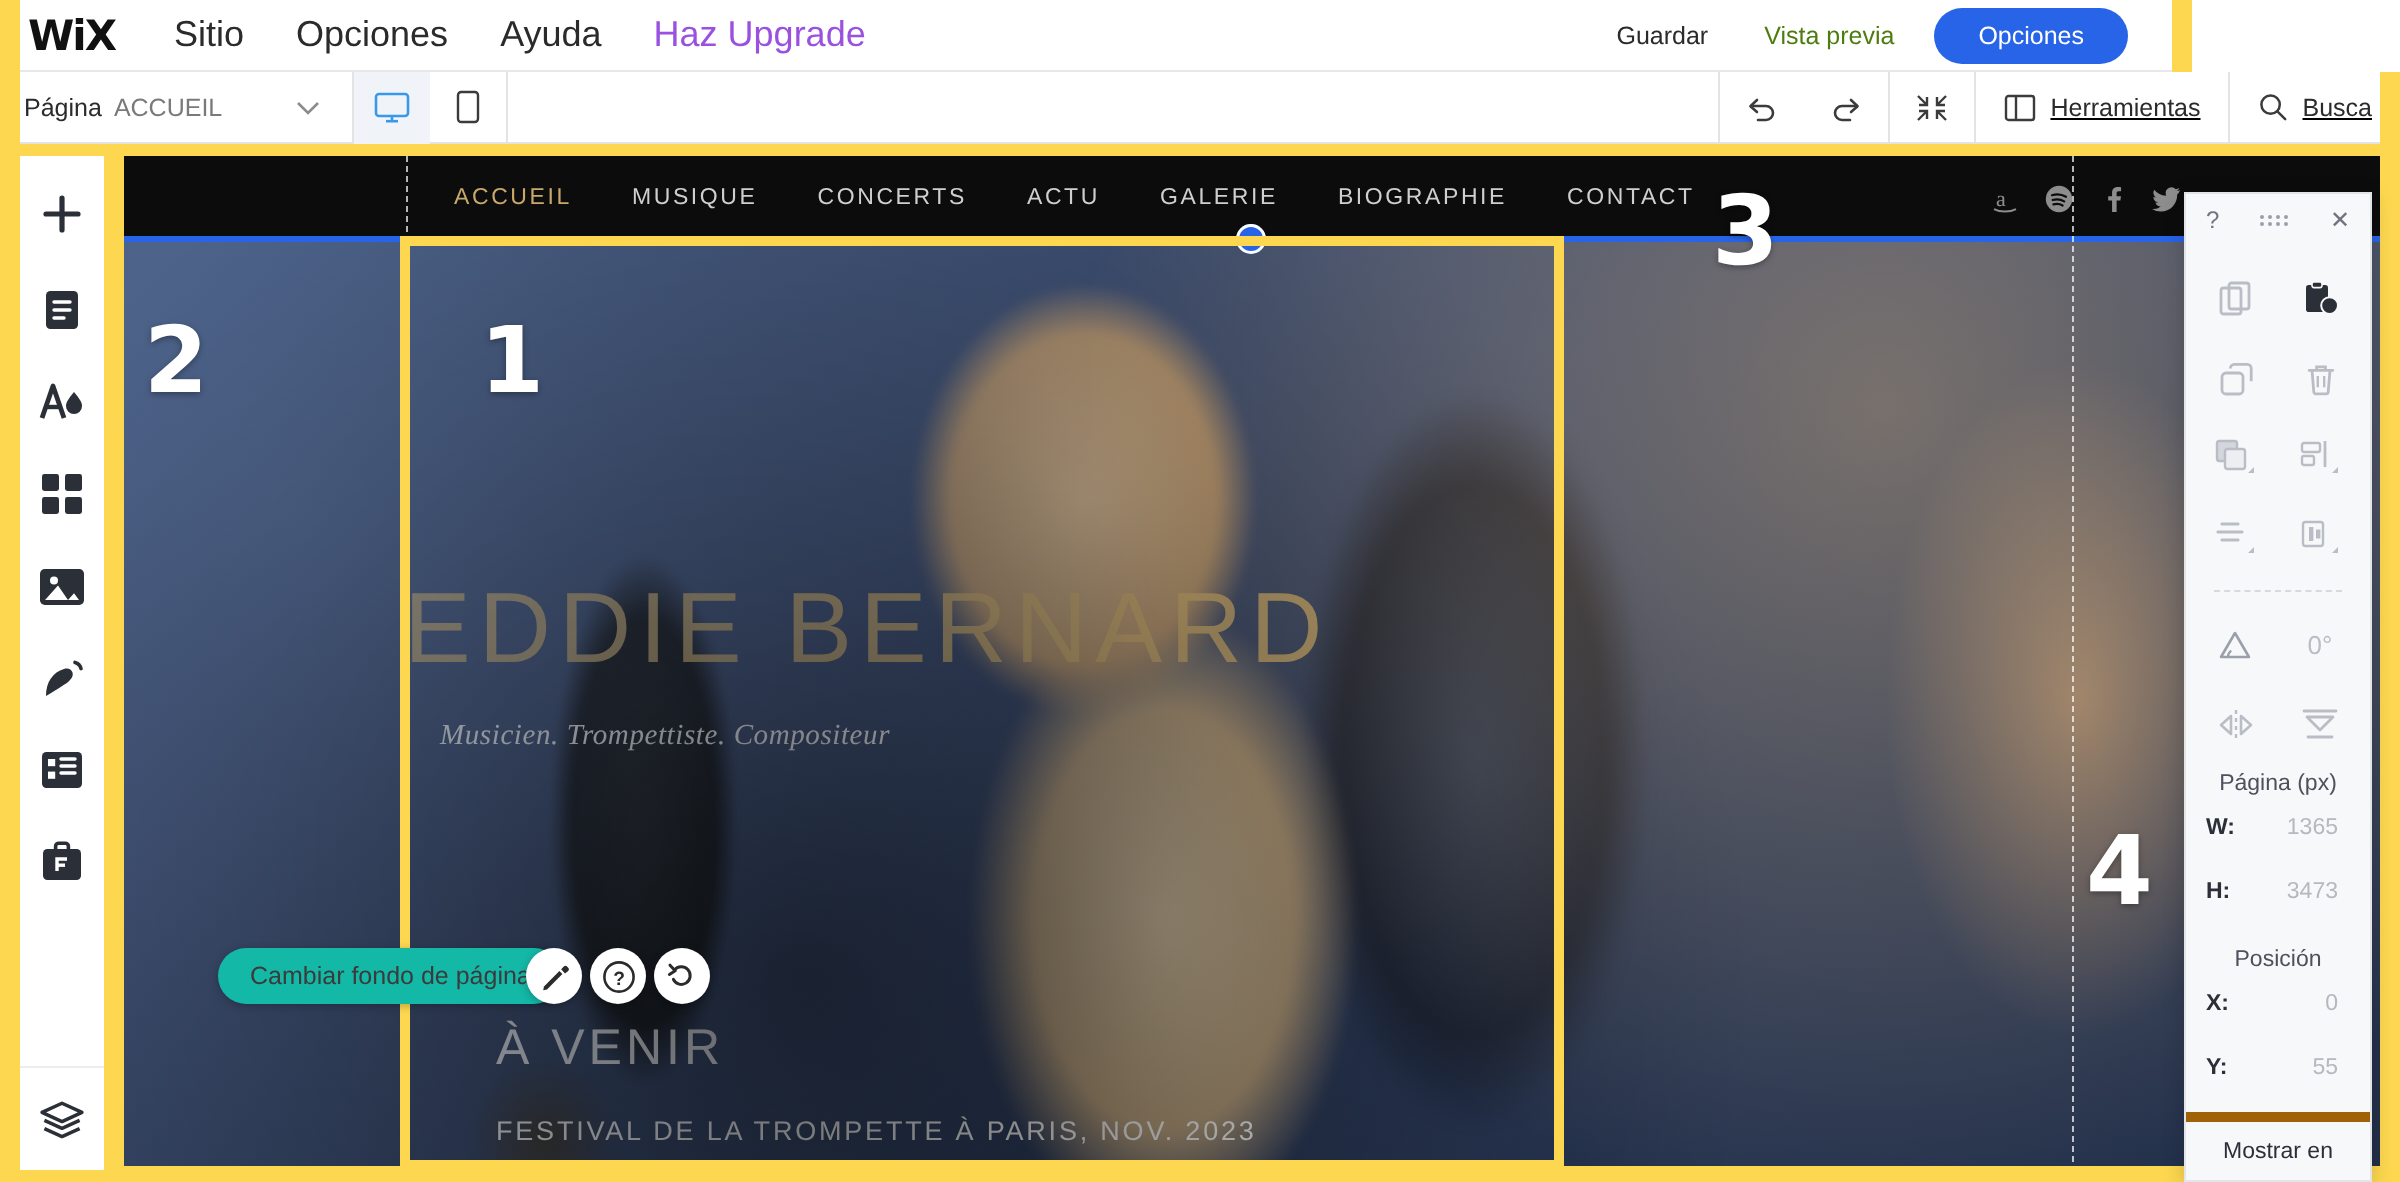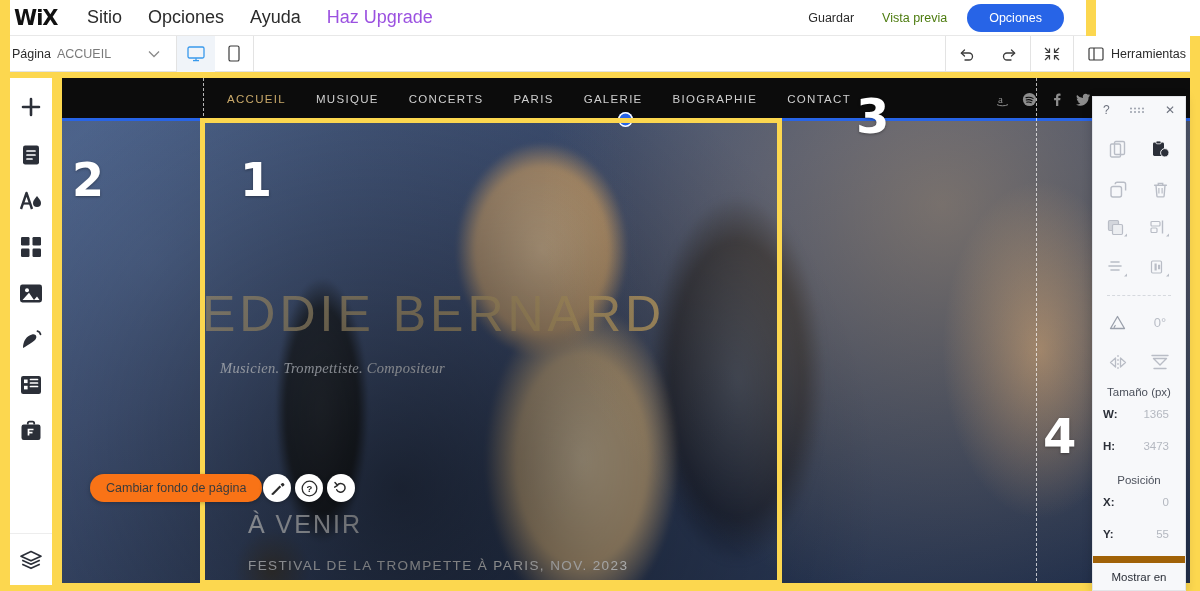--- a/index.html
+++ b/index.html
@@ -70,21 +70,21 @@
   .page-select {
     display:flex; align-items:center; gap:6px; width:165px; margin-left:12px;
     border-right: 1px solid #e3e3e3; font-size: 12.5px;
   }
   .page-label { color: #2b2b2b; }
   .page-value { color: #7a7a7a; }
   .chev { margin-left: auto; margin-right: 16px; color:#8b8b8b; font-size: 11px; }
   .device-group { display:flex; align-items:center; border-right:1px solid #e3e3e3; }
   .dev-btn { width: 38px; height: 36px; display:flex; align-items:center; justify-content:center; }
   .dev-btn.active { background: #f0f4f9; }
-  .tb2-right { margin-left:auto; display:flex; align-items:stretch; }
+  .tb2-right { margin-left:auto; display:flex; align-items:stretch;text-decoration:underline; }
   .tb2-cell {
     display:flex; align-items:center; justify-content:center; gap:7px;
     padding: 0 14px; border-left:1px solid #e3e3e3; font-size:12.5px; color:#2b2b2b;
   }
   .tb2-cell.icononly { padding: 0 12px; }
 
   
   .sidebar {
     position: absolute; left: 10px; top: 78px; width: 42px; height: 507px;
     background: #ffffff; z-index: 40; display: flex; flex-direction: column;
@@ -197,22 +197,22 @@
 
   
   .num {
     position: absolute; color: #ffffff; font-weight: bold;
     font-family: "DejaVu Sans", sans-serif; z-index: 26;
     text-shadow: 0 1px 3px rgba(0,0,0,.35);
   }
 
   
   .bg-pill {
-    position: absolute; left: 90px; top: 474px; height: 28px;
-    background: #f97316; border-radius: 16px; display:flex; align-items:center;
+    position: absolute; left: 109px; top: 474px; height: 28px;
+    background: #14b8a6; border-radius: 16px; display:flex; align-items:center;
     padding: 0 16px; font-size: 12.5px; color: #3b3b3b; z-index: 27;
     box-shadow: 0 1px 4px rgba(0,0,0,.25); white-space: nowrap;
   }
   .round-btn {
     position: absolute; top: 474px; width: 28px; height: 28px; border-radius: 50%;
     background: #fff; z-index: 28; display:flex; align-items:center; justify-content:center;
     box-shadow: 0 1px 4px rgba(0,0,0,.25); color:#2b2b2b; font-size: 13px;
   }
 
   
@@ -226,21 +226,21 @@
              padding: 0 10px; color:#6f7480; font-size: 12px; }
   .rp-grid { display: grid; grid-template-columns: 1fr 1fr; padding: 6px 4px 0; }
   .rp-cell { height: 40px; display:flex; align-items:center; justify-content:center;
              color:#b9bdc6; font-size: 15px; position: relative; }
   .rp-cell.dark { color:#262b34; }
   .rp-sep { height:1px; margin: 6px 10px; border-top: 1px dashed #d6d9de; }
   .rp-sec-title { text-align:center; font-size:11.5px; color:#4c515c; margin-top: 4px; }
   .rp-field { display:flex; align-items:center; padding: 0 10px; height: 32px; font-size: 11.5px; }
   .rp-key { color:#2b2f38; font-weight:bold; width: 22px; }
   .rp-val { color:#b4b8c0; flex:1; text-align:right; padding-right: 6px; }
-  .rp-foot { margin-top:auto; border-top:7px solid #a16207; height: 34px;
+  .rp-foot { margin-top:auto; border-top:5px solid #a16207; height: 34px;
              display:flex; align-items:center; justify-content:center;
              font-size: 11.5px; color:#2b2f38; }
   svg { display:block; }
 </style>
 </head>
 <body>
 
 <div id="app">
 
   <div class="topbar">
@@ -310,20 +310,27 @@
           <path d="M16 14 L11.5 9.5 M11.5 13.5 L11.5 9.5 L15.5 9.5" fill="none" stroke="#3b3b3b" stroke-width="1.2"></path>
         </svg>
       </div>
       <div class="tb2-cell">
         <svg width="16" height="14" viewBox="0 0 16 14">
             <rect x="1" y="1" width="14" height="12" rx="1.3" fill="none" stroke="#3b3b3b" stroke-width="1.2"></rect>
             <path d="M6 1v12" stroke="#3b3b3b" stroke-width="1.2"></path>
           </svg>
         <span>Herramientas</span>
       </div>
+      <div class="tb2-cell">
+        <svg width="15" height="15" viewBox="0 0 15 15">
+            <circle cx="6.3" cy="6.3" r="4.6" fill="none" stroke="#3b3b3b" stroke-width="1.25"></circle>
+            <path d="M9.8 9.8 L13.6 13.6" stroke="#3b3b3b" stroke-width="1.25" stroke-linecap="round"></path>
+          </svg>
+        <span>Busca</span>
+      </div>
     </div>
   </div>
 
   <div class="yellow-frame-top"></div>
   <div class="yellow-frame-left"></div>
   <div class="yellow-frame-right"></div>
   <div class="yellow-frame-bottom"></div>
 
   <div class="sidebar">
     <div class="sb-item first">
@@ -391,21 +398,21 @@
     </div>
   </div>
 
   <div class="canvas">
 
     <div class="site-nav">
       <div class="nav-links">
         <div class="nav-link active">ACCUEIL</div>
         <div class="nav-link">MUSIQUE</div>
         <div class="nav-link">CONCERTS</div>
-        <div class="nav-link">PARIS</div>
+        <div class="nav-link">ACTU</div>
         <div class="nav-link">GALERIE</div>
         <div class="nav-link">BIOGRAPHIE</div>
         <div class="nav-link">CONTACT</div>
       </div>
       <div class="social">
         <span class="soc">
           <svg width="15" height="15" viewBox="0 0 15 15">
               <text x="3" y="11" font-size="11" fill="#dcdcdc" font-family="Liberation Serif, serif">a</text>
               <path d="M2 12.6c3 1.6 8 1.6 11 0" stroke="#dcdcdc" stroke-width="1" fill="none"></path>
             </svg>
@@ -574,21 +581,21 @@
           </svg>
       </div>
       <div class="rp-cell">
         <svg width="22" height="21" viewBox="0 0 22 21">
             <path d="M3 3.5h16M4.5 6.5 11 13 17.5 6.5z" fill="none" stroke="#b9bdc6" stroke-width="1.4" stroke-linejoin="round" stroke-linecap="round"></path>
             <path d="M5 16.5h12" stroke="#b9bdc6" stroke-width="1.4" stroke-linecap="round"></path>
           </svg>
       </div>
     </div>
 
-    <div class="rp-sec-title">Tamaño (px)</div>
+    <div class="rp-sec-title">Página (px)</div>
     <div class="rp-field">
       <span class="rp-key">W:</span>
       <span class="rp-val">1365</span>
     </div>
     <div class="rp-field">
       <span class="rp-key">H:</span>
       <span class="rp-val">3473</span>
     </div>
 
     <div class="rp-sec-title" style="margin-top:12px">Posición</div>

